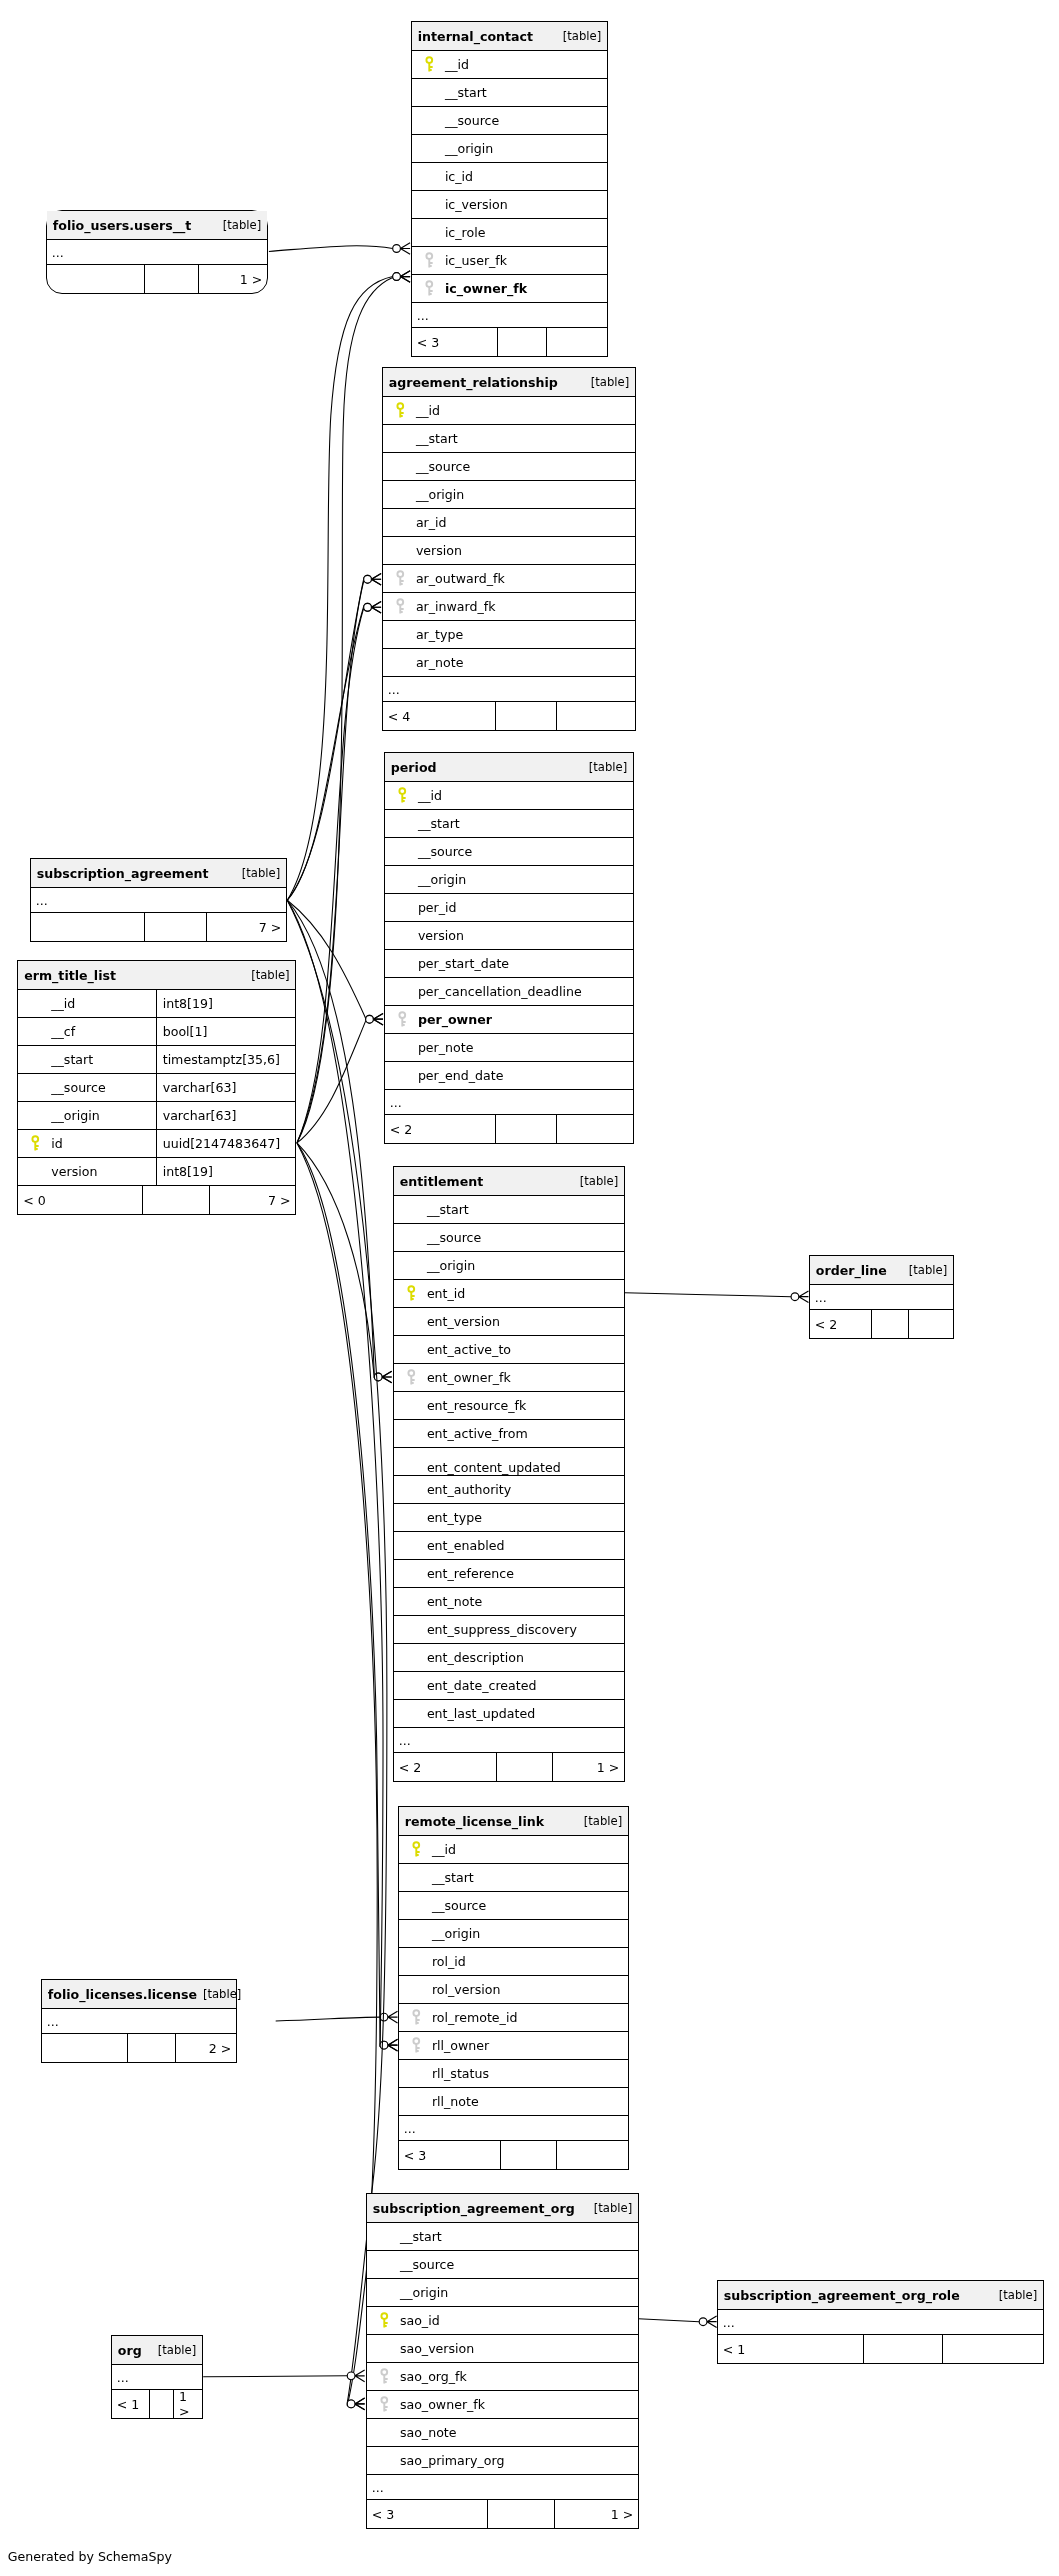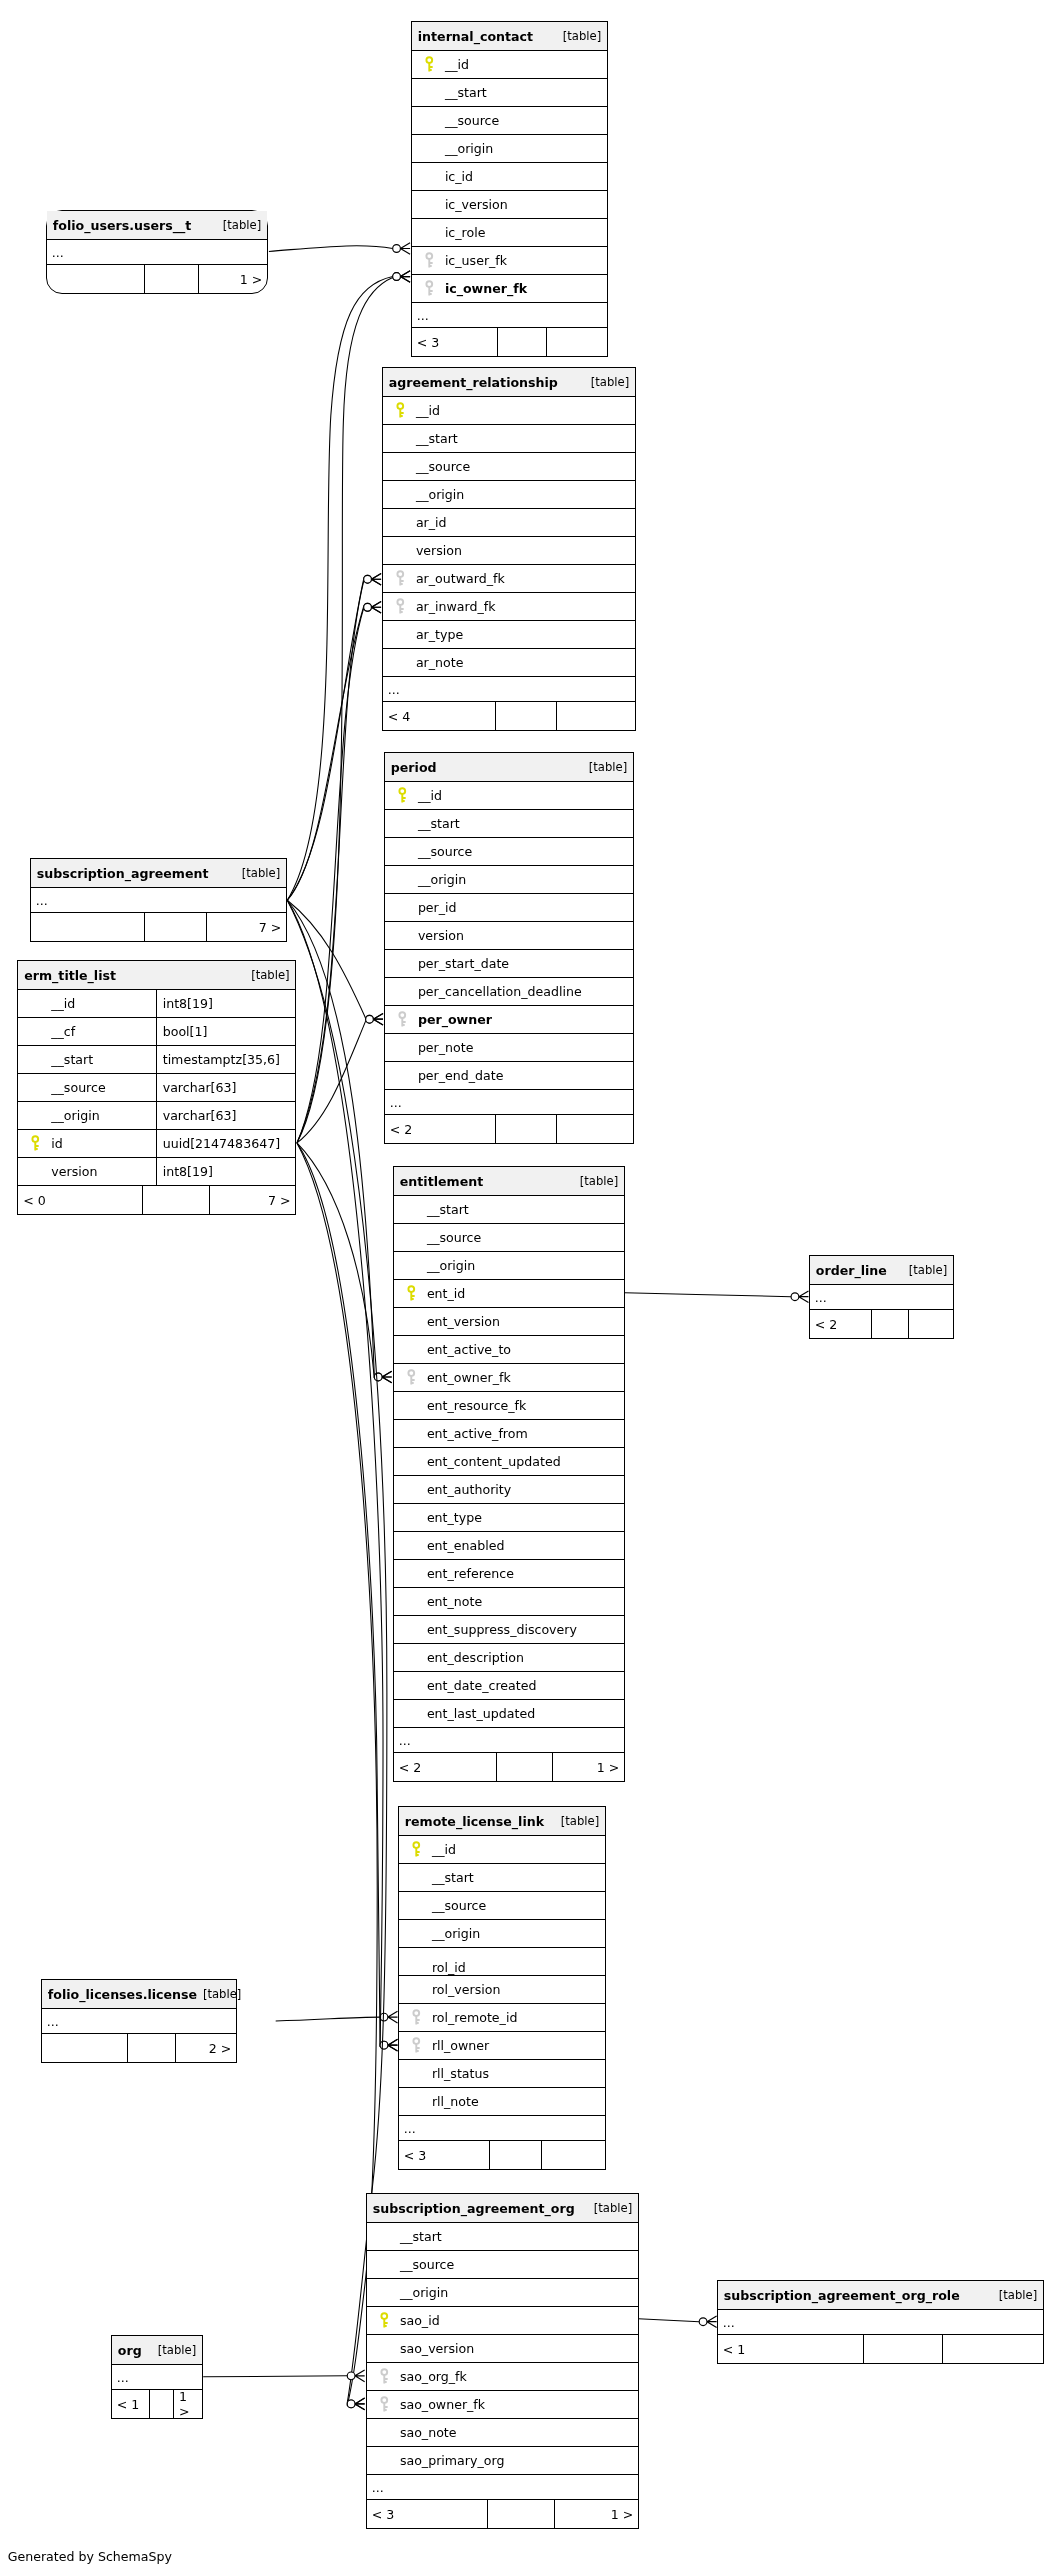--- a/index.html
+++ b/index.html
@@ -536,21 +536,21 @@
             <span class="lbl">ent_resource_fk</span>
           </div>
         </div>
         <div class="row">
           <div style="display: flex; align-items: center; height: 100%;">
             <span class="icon-slot"></span>
             <span class="lbl">ent_active_from</span>
           </div>
         </div>
         <div class="row">
-          <div style="display: flex; align-items: center; height: 100%;">
+          <div style="display: flex; align-items: flex-end; height: 100%;">
             <span class="icon-slot"></span>
             <span class="lbl">ent_content_updated</span>
           </div>
         </div>
         <div class="row">
           <div style="display: flex; align-items: center; height: 100%;">
             <span class="icon-slot"></span>
             <span class="lbl">ent_authority</span>
           </div>
         </div>
@@ -614,21 +614,21 @@
           <span class="nm">order_line</span>
           <span class="tag">[table]</span>
         </div>
         <div class="dots">...</div>
         <div class="ftr">
           <div class="fcell c1">&lt; 2</div>
           <div class="fcell c2"></div>
           <div class="fcell c3"></div>
         </div>
       </div>
-      <div class="tbl" style="left: 398px; top: 1806px; width: 208px;">
+      <div class="tbl" style="left: 398px; top: 1806px; width: 231px;">
         <div class="hdr">
           <span class="nm">remote_license_link</span>
           <span class="tag">[table]</span>
         </div>
         <div class="row">
           <div style="display: flex; align-items: center; height: 100%;">
             <span class="icon-slot">
               <svg width="10.6" height="16.4" viewBox="0 0 11 17">
                 <circle cx="5.5" cy="4.2" r="3" fill="none" stroke="#dcdc00" stroke-width="2"></circle>
                 <path d="M5.5 7.2 V16 M5.5 11.5 H9 M5.5 14.5 H8" fill="none" stroke="#dcdc00" stroke-width="2"></path>
@@ -649,21 +649,21 @@
             <span class="lbl">__source</span>
           </div>
         </div>
         <div class="row">
           <div style="display: flex; align-items: center; height: 100%;">
             <span class="icon-slot"></span>
             <span class="lbl">__origin</span>
           </div>
         </div>
         <div class="row">
-          <div style="display: flex; align-items: flex-end; height: 100%;">
+          <div style="display: flex; align-items: center; height: 100%;">
             <span class="icon-slot"></span>
             <span class="lbl">rol_id</span>
           </div>
         </div>
         <div class="row">
           <div style="display: flex; align-items: center; height: 100%;">
             <span class="icon-slot"></span>
             <span class="lbl">rol_version</span>
           </div>
         </div>

